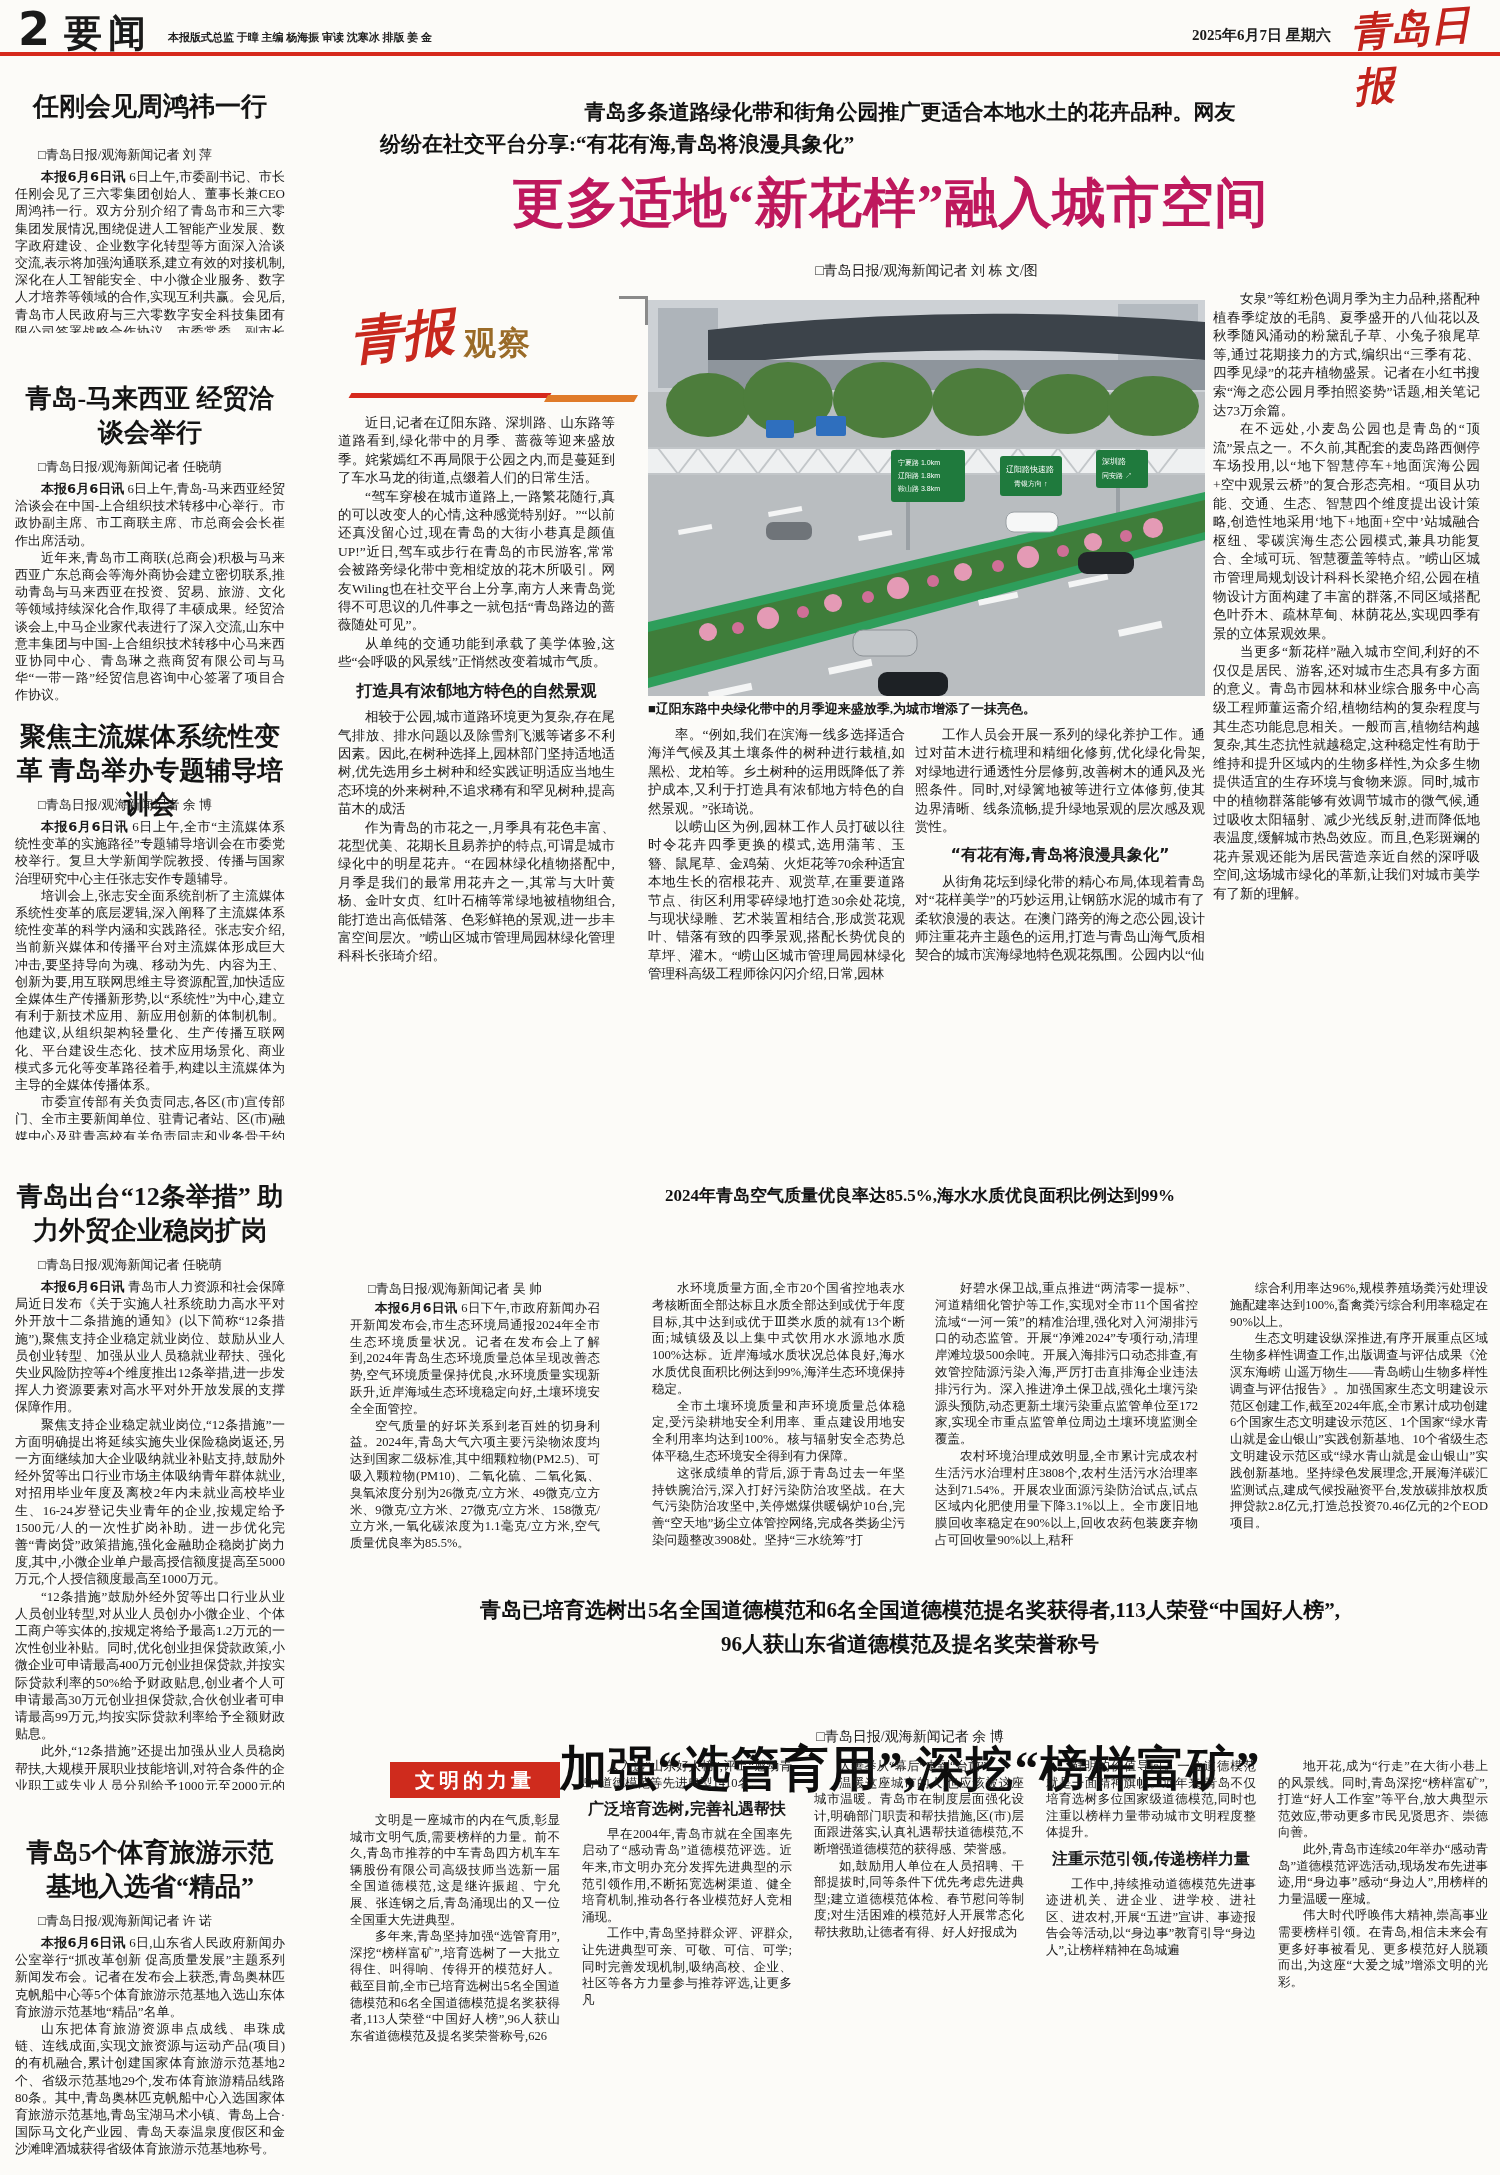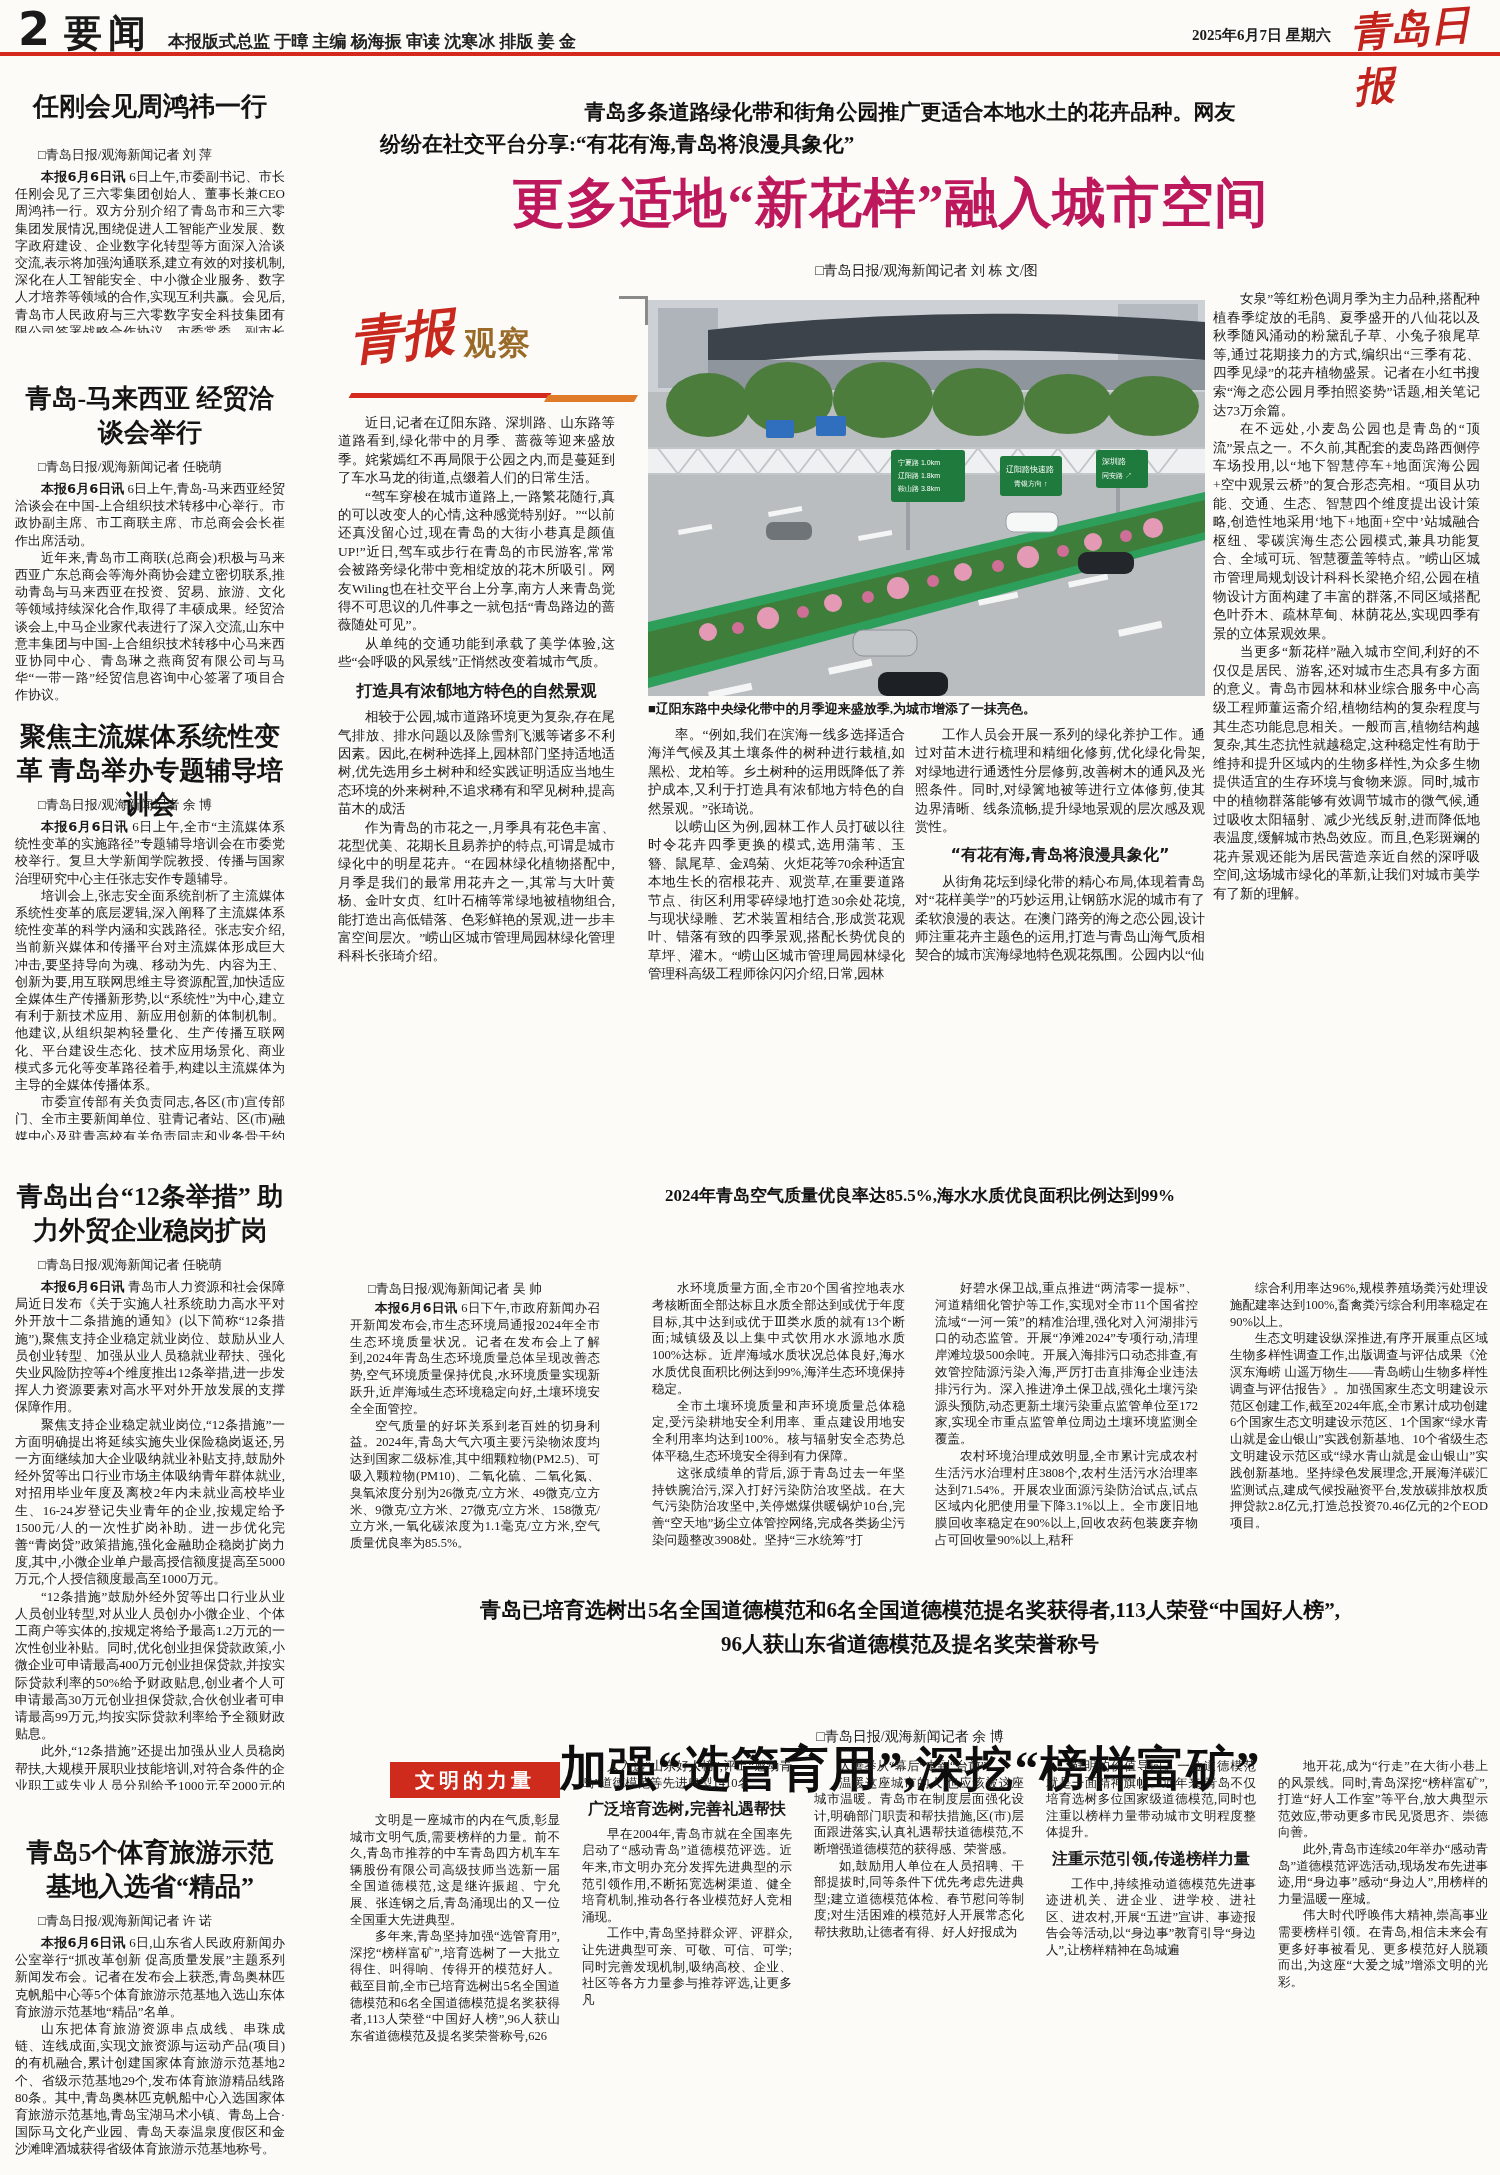--- a/index.html
+++ b/index.html
@@ -2,21 +2,21 @@
 <html><head>
 <meta charset="utf-8">
 <style>
   html,body{margin:0;padding:0;background:#e8e6e2;}
   #page{position:relative;width:1500px;height:2175px;background:#fcfbf8;margin:0 auto;
         font-family:"Liberation Serif","DejaVu Serif",serif;color:#1a1a1a;overflow:hidden;}
   .abs{position:absolute;}
   
   .pageno{font-size:46px;font-weight:bold;font-family:"DejaVu Sans",sans-serif;}
   .section-name{font-size:38px;font-weight:900;letter-spacing:6px;}
-  .staffline{font-size:17px;font-weight:bold;color:#222;}
+  .staffline{font-size:11px;font-weight:bold;color:#222;}
   .dateline{font-size:15px;font-weight:bold;}
   .masthead{font-size:40px;color:#c2231c;font-style:italic;font-weight:bold;
             font-family:"DejaVu Serif",serif;transform:rotate(-4deg);}
   .redrule{background:#d6291d;height:4px;left:0;width:1500px;}
   
   .side-title{width:270px;text-align:center;font-size:26px;line-height:34px;font-weight:900;color:#141414;}
   .byline{font-size:13px;color:#1a1a1a;}
   .body{text-align:justify;}
   .body p{margin:0;text-indent:2em;}
   .side-body{width:270px;font-size:13px;line-height:17.2px;overflow:hidden;}

